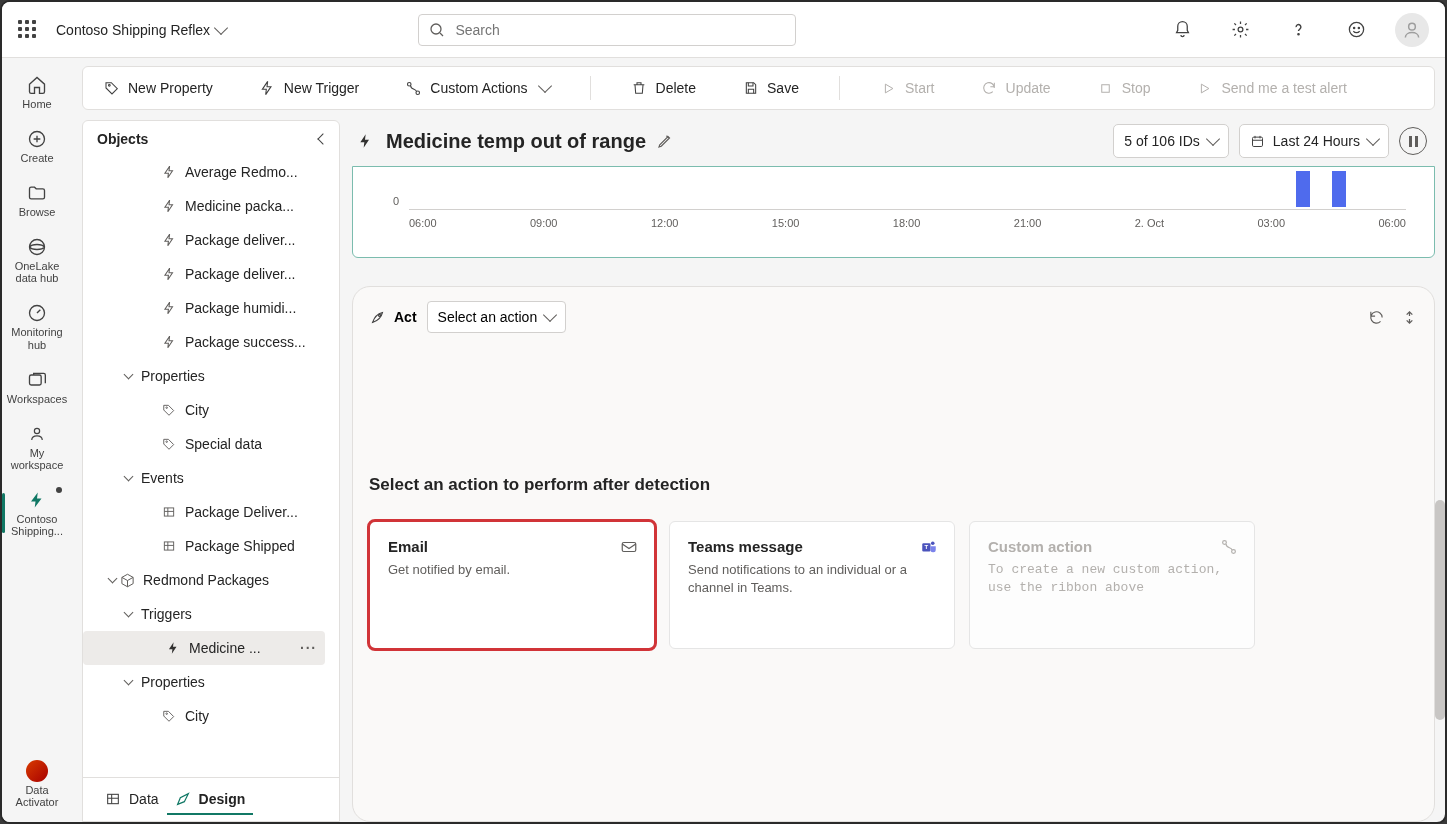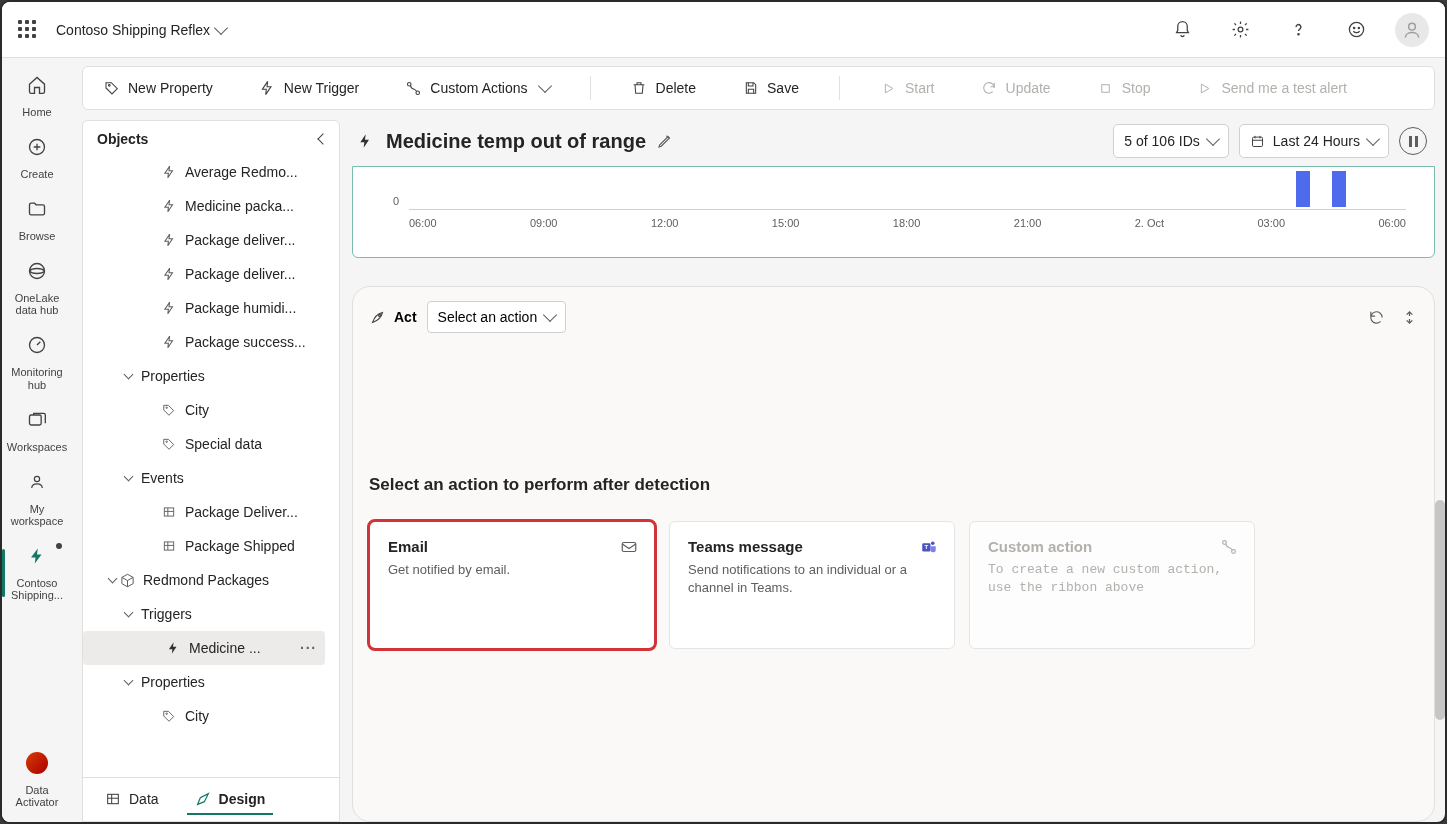--- a/index.html
+++ b/index.html
@@ -26,21 +26,21 @@
   .waffle span{background:#424242;border-radius:1px;}
   .breadcrumb{display:flex;align-items:center;gap:6px;font-size:14px;color:var(--text);cursor:pointer;}
   .chev{width:10px;height:10px;border-right:1.5px solid #605e5c;border-bottom:1.5px solid #605e5c;transform:rotate(45deg);margin-top:-4px;}
   .search{flex:0 0 378px;margin-left:auto;margin-right:auto;display:flex;align-items:center;height:32px;border:1px solid var(--border2);border-radius:4px;background:#fff;padding:0 10px;gap:8px;}
   .search input{border:none;outline:none;flex:1;font-size:14px;color:var(--text);}
   .hicons{margin-left:auto;display:flex;align-items:center;gap:20px;}
   .hicon{width:38px;height:38px;display:flex;align-items:center;justify-content:center;color:#424242;border-radius:50%;}
   .avatar{width:34px;height:34px;border-radius:50%;background:#e8e8e8;display:flex;align-items:center;justify-content:center;}
   
   .leftrail{position:absolute;left:0;top:56px;bottom:0;width:70px;background:var(--bg-app);display:flex;flex-direction:column;align-items:center;padding-top:10px;gap:6px;}
-  .rail-item{width:62px;min-height:48px;display:flex;flex-direction:column;align-items:center;justify-content:center;gap:10px;font-size:11px;color:#424242;text-align:center;padding:6px 2px;border-radius:4px;cursor:pointer;line-height:1.1;}
+  .rail-item{width:62px;min-height:48px;display:flex;flex-direction:column;align-items:center;justify-content:center;gap:2px;font-size:11px;color:#424242;text-align:center;padding:6px 2px;border-radius:4px;cursor:pointer;line-height:1.1;}
   .rail-item.active{position:relative;}
   .rail-item.active::before{content:"";position:absolute;left:-4px;top:10px;bottom:10px;width:3px;background:var(--teal);border-radius:2px;}
   .rail-item .dot{position:absolute;top:4px;right:6px;width:6px;height:6px;background:#424242;border-radius:50%;}
   .rail-icon{width:22px;height:22px;display:flex;align-items:center;justify-content:center;}
   .data-activator{width:22px;height:22px;border-radius:50%;background:linear-gradient(135deg,#d83b01,#a80000);}
   
   .main{position:absolute;left:70px;right:0;top:56px;bottom:0;display:flex;flex-direction:column;}
   
   .toolbar{height:44px;background:#fff;border:1px solid var(--border);border-radius:6px;margin:8px 10px 0 10px;display:flex;align-items:center;padding:0 8px;gap:22px;}
   .tbtn{display:flex;align-items:center;gap:8px;height:32px;padding:0 12px;font-size:14px;color:var(--text);border-radius:4px;cursor:pointer;}
@@ -62,21 +62,21 @@
   .exp-caret{width:7px;height:7px;border-right:1.3px solid #605e5c;border-bottom:1.3px solid #605e5c;transform:rotate(45deg);margin-top:-3px;}
   .tree-icon{width:16px;height:16px;margin-right:8px;flex:none;display:flex;align-items:center;justify-content:center;color:#605e5c;}
   .tree-row.selected{background:var(--select-bg);}
   .tree-row .more-dots{margin-left:auto;padding:0 8px;color:#605e5c;letter-spacing:1px;font-weight:bold;}
   .lvl1{padding-left:78px;}
   .lvlh1{padding-left:22px;}
   .lvlh2{padding-left:38px;}
   .lvl2{padding-left:78px;}
   .lvl3{padding-left:82px;}
   
-  .bottom-tabs{height:44px;border-top:1px solid var(--border);display:flex;align-items:center;gap:20px;padding:16px 14px;background:#fff;}
+  .bottom-tabs{height:44px;border-top:1px solid var(--border);display:flex;align-items:center;gap:0;padding:16px 14px;background:#fff;}
   .bt{display:flex;align-items:center;gap:8px;padding:6px 8px;font-size:14px;color:var(--text);cursor:pointer;border-bottom:2px solid transparent;}
   .bt.active{border-bottom-color:var(--teal);font-weight:600;}
   
   .editor{flex:1;display:flex;flex-direction:column;min-height:0;position:relative;}
   .editor-scroll{position:absolute;right:-10px;top:0;bottom:0;width:10px;}
   .editor-scroll .thumb{position:absolute;left:0;width:10px;background:#c8c6c4;border-radius:5px;top:380px;height:220px;}
   .title-row{display:flex;align-items:center;gap:10px;margin-bottom:8px;padding:4px 8px 0 2px;}
   .bolt-badge{width:22px;height:22px;border-radius:4px;display:flex;align-items:center;justify-content:center;color:#323130;}
   .title-text{font-size:20px;font-weight:600;color:var(--text);}
   .edit-pencil{width:18px;height:18px;color:#605e5c;}
@@ -124,20 +124,27 @@
         <span></span>
         <span></span>
         <span></span>
         <span></span>
         <span></span>
         <span></span>
       </div>
     <div class="breadcrumb">
       <span>Contoso Shipping Reflex</span>
       <span class="chev"></span>
+    </div>
+    <div class="search">
+      <svg class="srch-icon" viewBox="0 0 16 16" fill="none" stroke="currentColor" stroke-width="1.3">
+          <circle cx="7" cy="7" r="5"></circle>
+          <path d="M11 11l3 3"></path>
+        </svg>
+      <input placeholder="Search" style="">
     </div>
     <div class="hicons">
       <div class="hicon">
           <svg width="19" height="19" viewBox="0 0 24 24" fill="none" stroke="currentColor" stroke-width="1.6">
             <path d="M6 8a6 6 0 0112 0v5l1.5 3h-15L6 13z"></path>
             <path d="M10 19a2 2 0 004 0"></path>
           </svg>
         </div>
       <div class="hicon">
           <svg width="19" height="19" viewBox="0 0 24 24" fill="none" stroke="currentColor" stroke-width="1.6">

